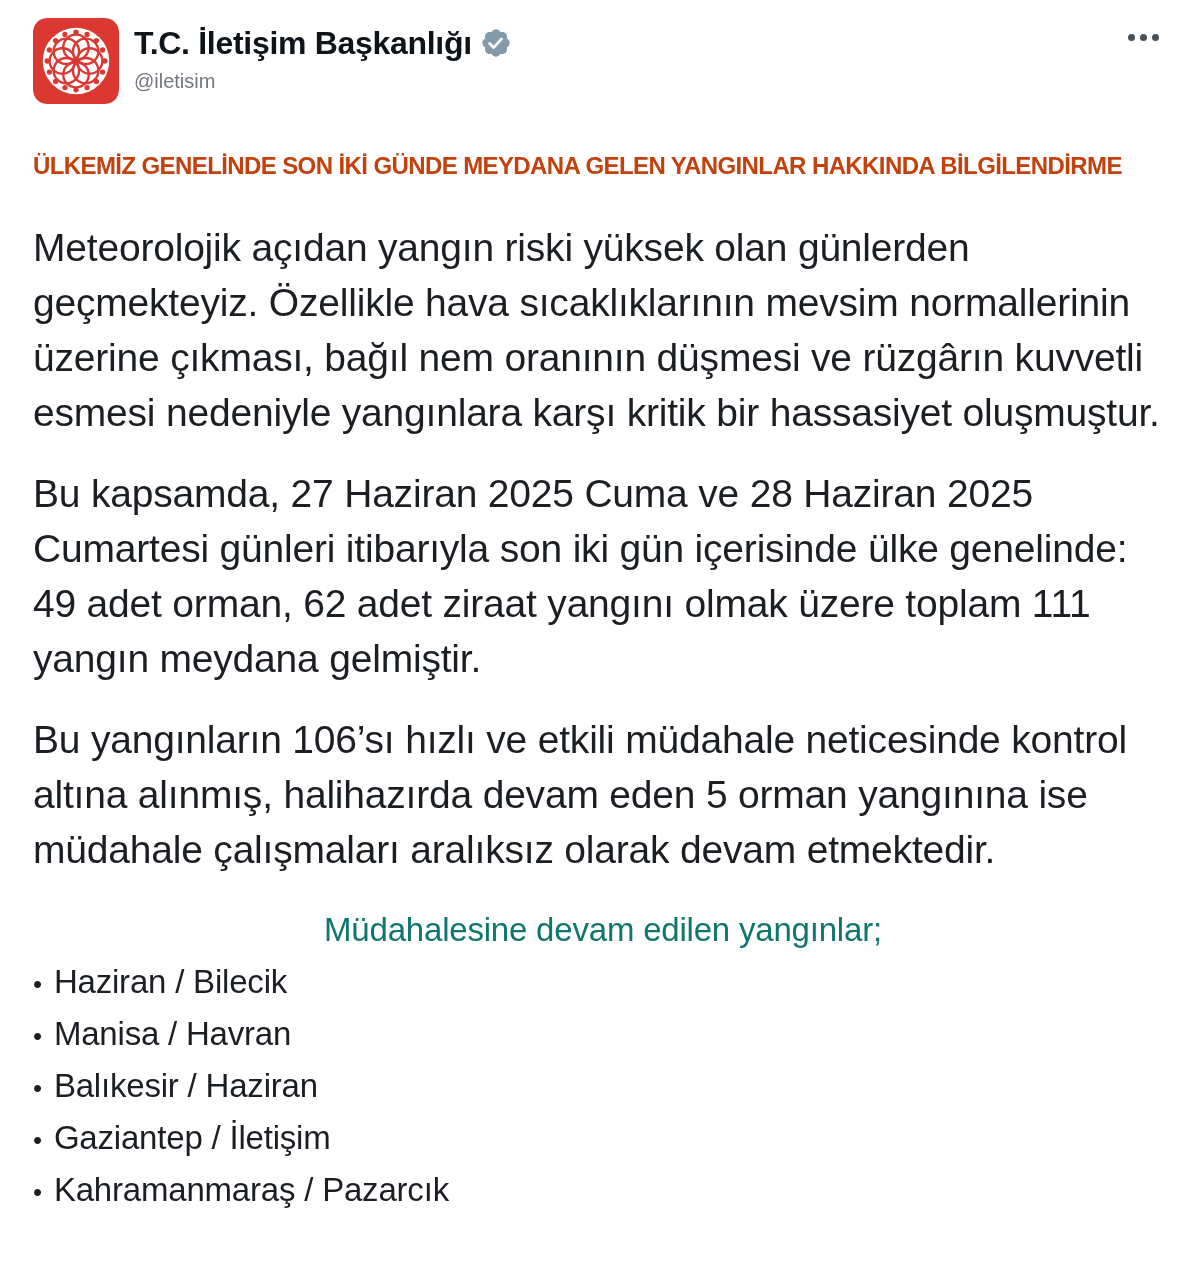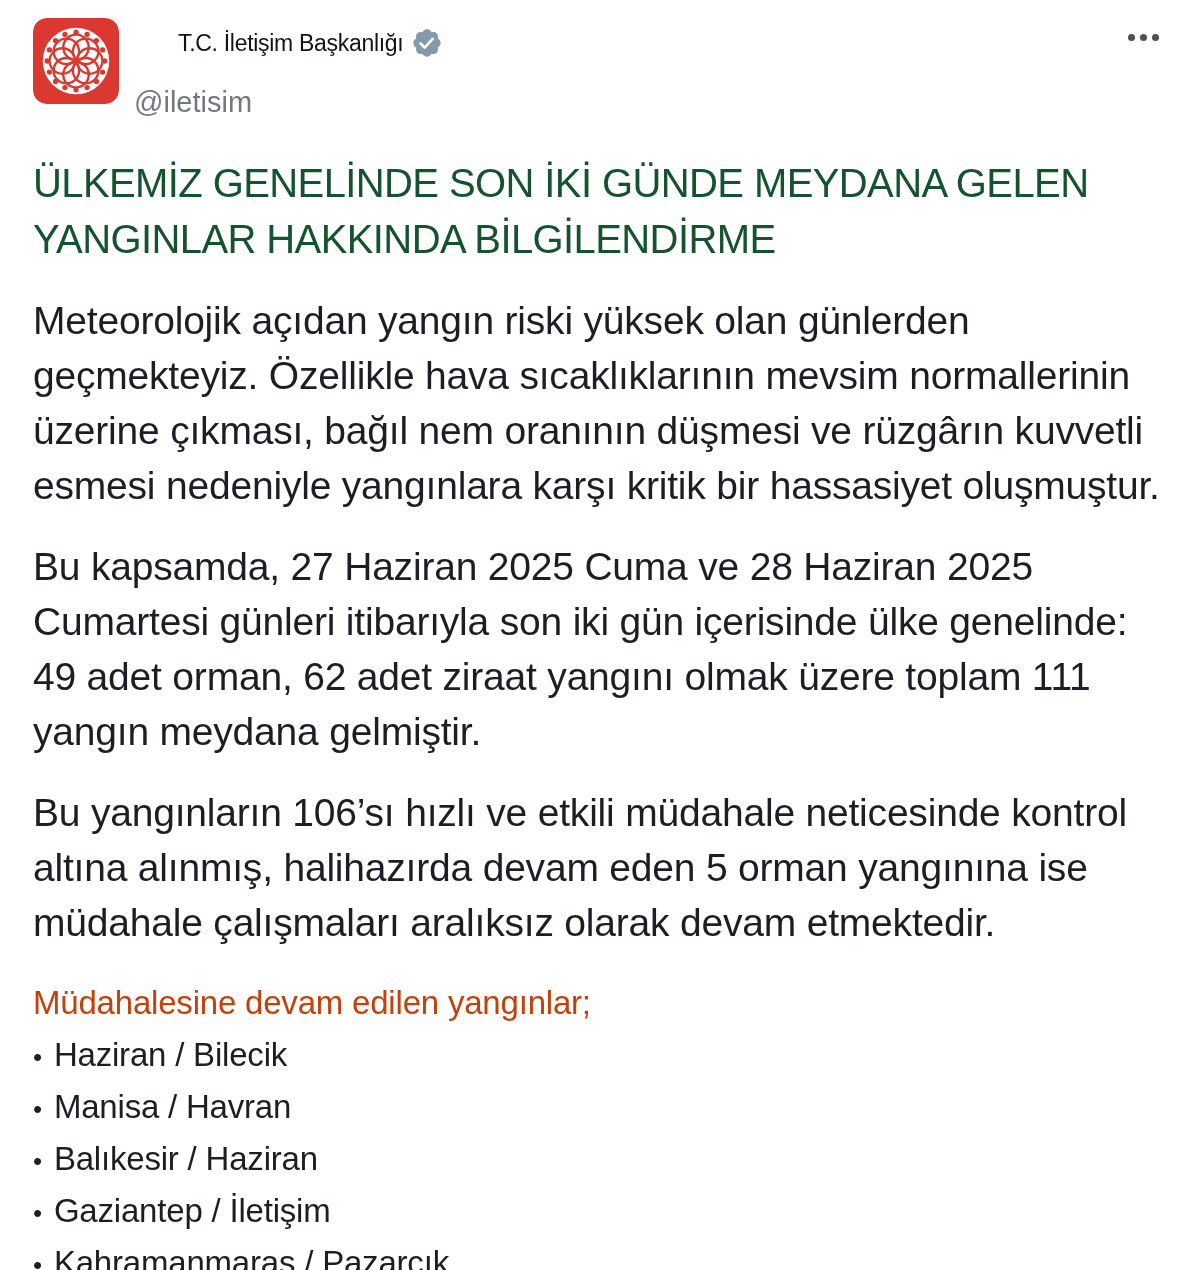--- a/index.html
+++ b/index.html
@@ -15,48 +15,48 @@
   
   .post-header { display: flex; align-items: flex-start; position: relative; }
   .avatar {
     width: 86px; height: 86px; flex: 0 0 86px;
     border-radius: 14px; overflow: hidden; cursor: pointer;
   }
   .avatar svg { display: block; width: 86px; height: 86px; }
   .author-block { margin-left: 15px; padding-top: 6px; display: flex; flex-direction: column; }
   .author-line { display: flex; align-items: center; }
   .author-name {
-    font-size: 23px; font-weight: 400; letter-spacing: -0.3px;
-    color: #0f1419; line-height: 38px; cursor: pointer; margin-left: 44px;
+    font-size: 32px; font-weight: 700; letter-spacing: -0.3px;
+    color: #0f1419; line-height: 38px; cursor: pointer;
   }
   .verified-badge { margin-left: 8px; width: 32px; height: 32px; }
   .author-handle {
-    font-size: 29px; color: #73787e; line-height: 38px; font-weight: 400; cursor: pointer; margin-top: 21px;
+    font-size: 20px; color: #73787e; line-height: 38px; font-weight: 400; cursor: pointer;
   }
   .more-button {
     position: absolute; right: 2px; top: 10px;
     display: flex; gap: 5px; padding: 6px; cursor: pointer;
   }
   .more-button .dot { width: 7px; height: 7px; border-radius: 50%; background: #4a5157; }
 
   
   .post-body { padding-top: 34px; width: 1140px; }
   .headline {
-    font-size: 40px; font-weight: 400; letter-spacing: -0.6px;
-    line-height: 56px; color: #14532d; max-width: 1140px;
+    font-size: 24px; font-weight: 700; letter-spacing: -0.6px;
+    line-height: 56px; color: #c2410c; max-width: 1140px;
   }
   .paragraph {
     margin-top: 26px;
     font-size: 39px; font-weight: 400; letter-spacing: -0.2px;
     line-height: 55px; color: #1b1f23;
     white-space: pre-line; max-width: 1140px;
   }
   .fire-list { margin-top: 26px; }
   .list-intro {
-    font-size: 33px; letter-spacing: -0.2px; line-height: 54px; color: #c2410c;
+    font-size: 33px; letter-spacing: -0.2px; line-height: 54px; color: #0f766e; text-align: center;
   }
   .fire-list ul { list-style: none; }
   .fire-list li {
     display: flex; align-items: baseline;
     font-size: 33px; letter-spacing: -0.2px; line-height: 50px; color: #1b1f23;
   }
   .bullet-glyph { font-size: 26px; margin-right: 12px; color: #1b1f23; }
 </style>
 </head>
 <body>

